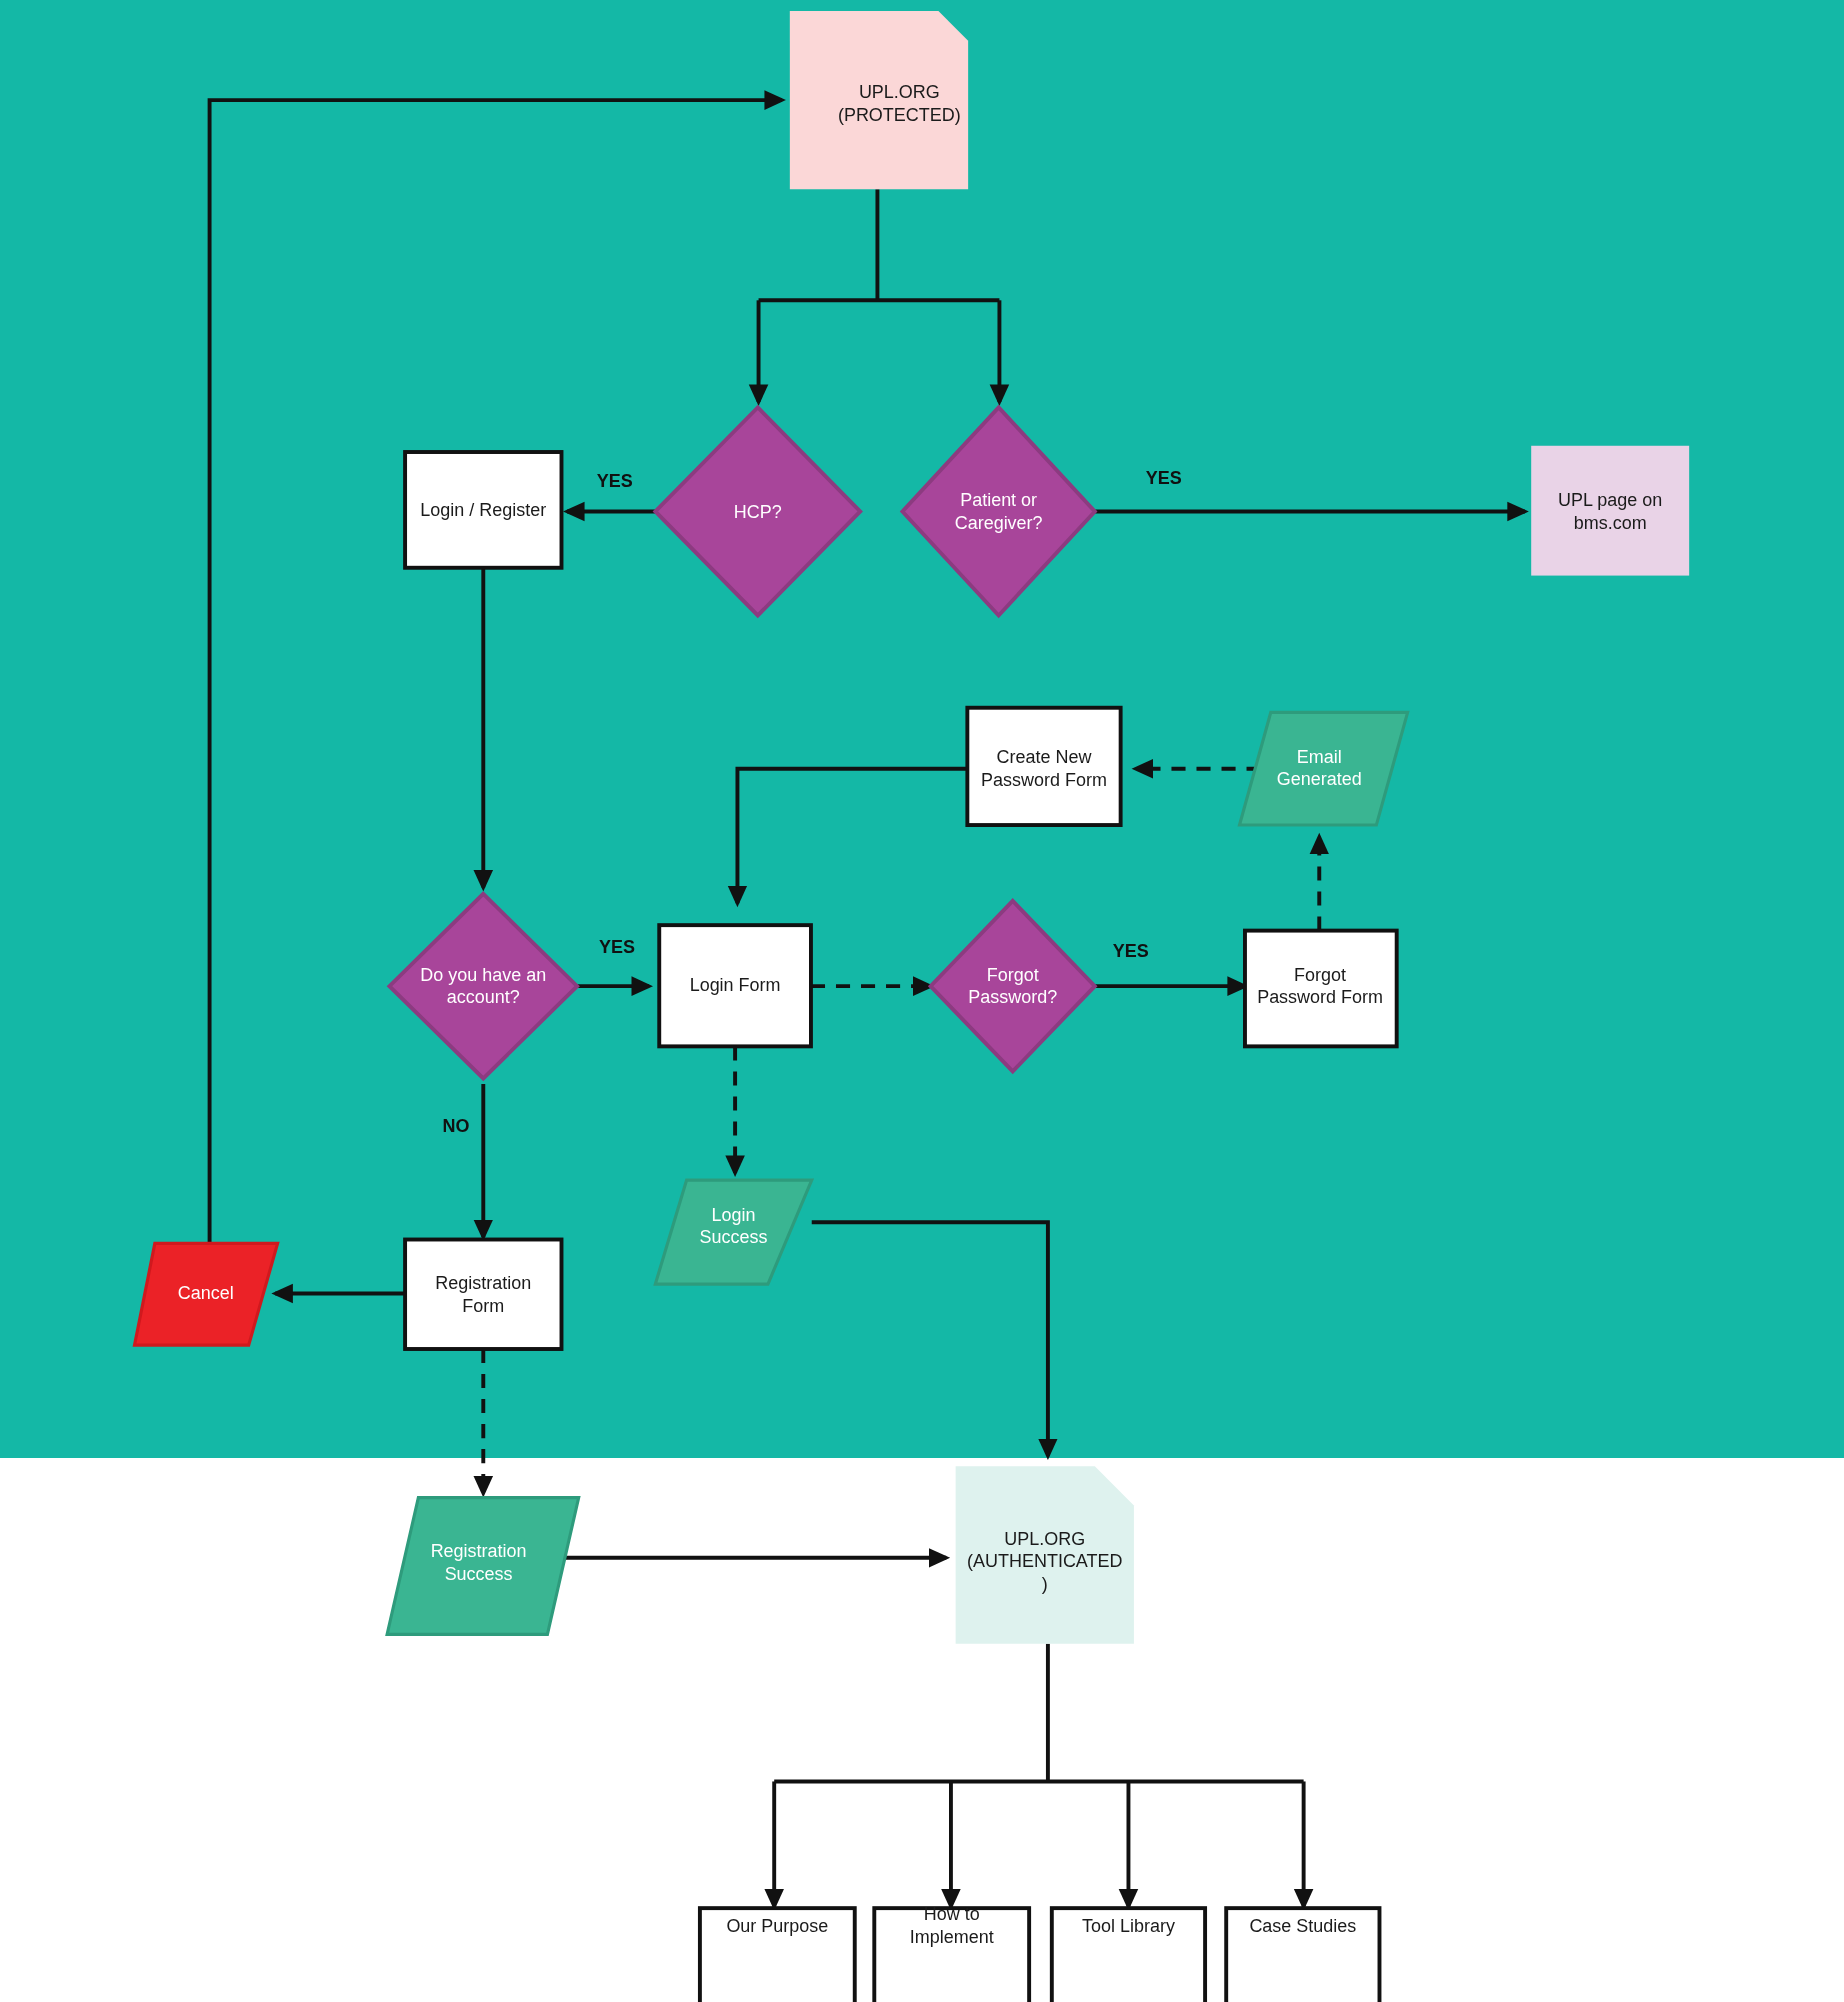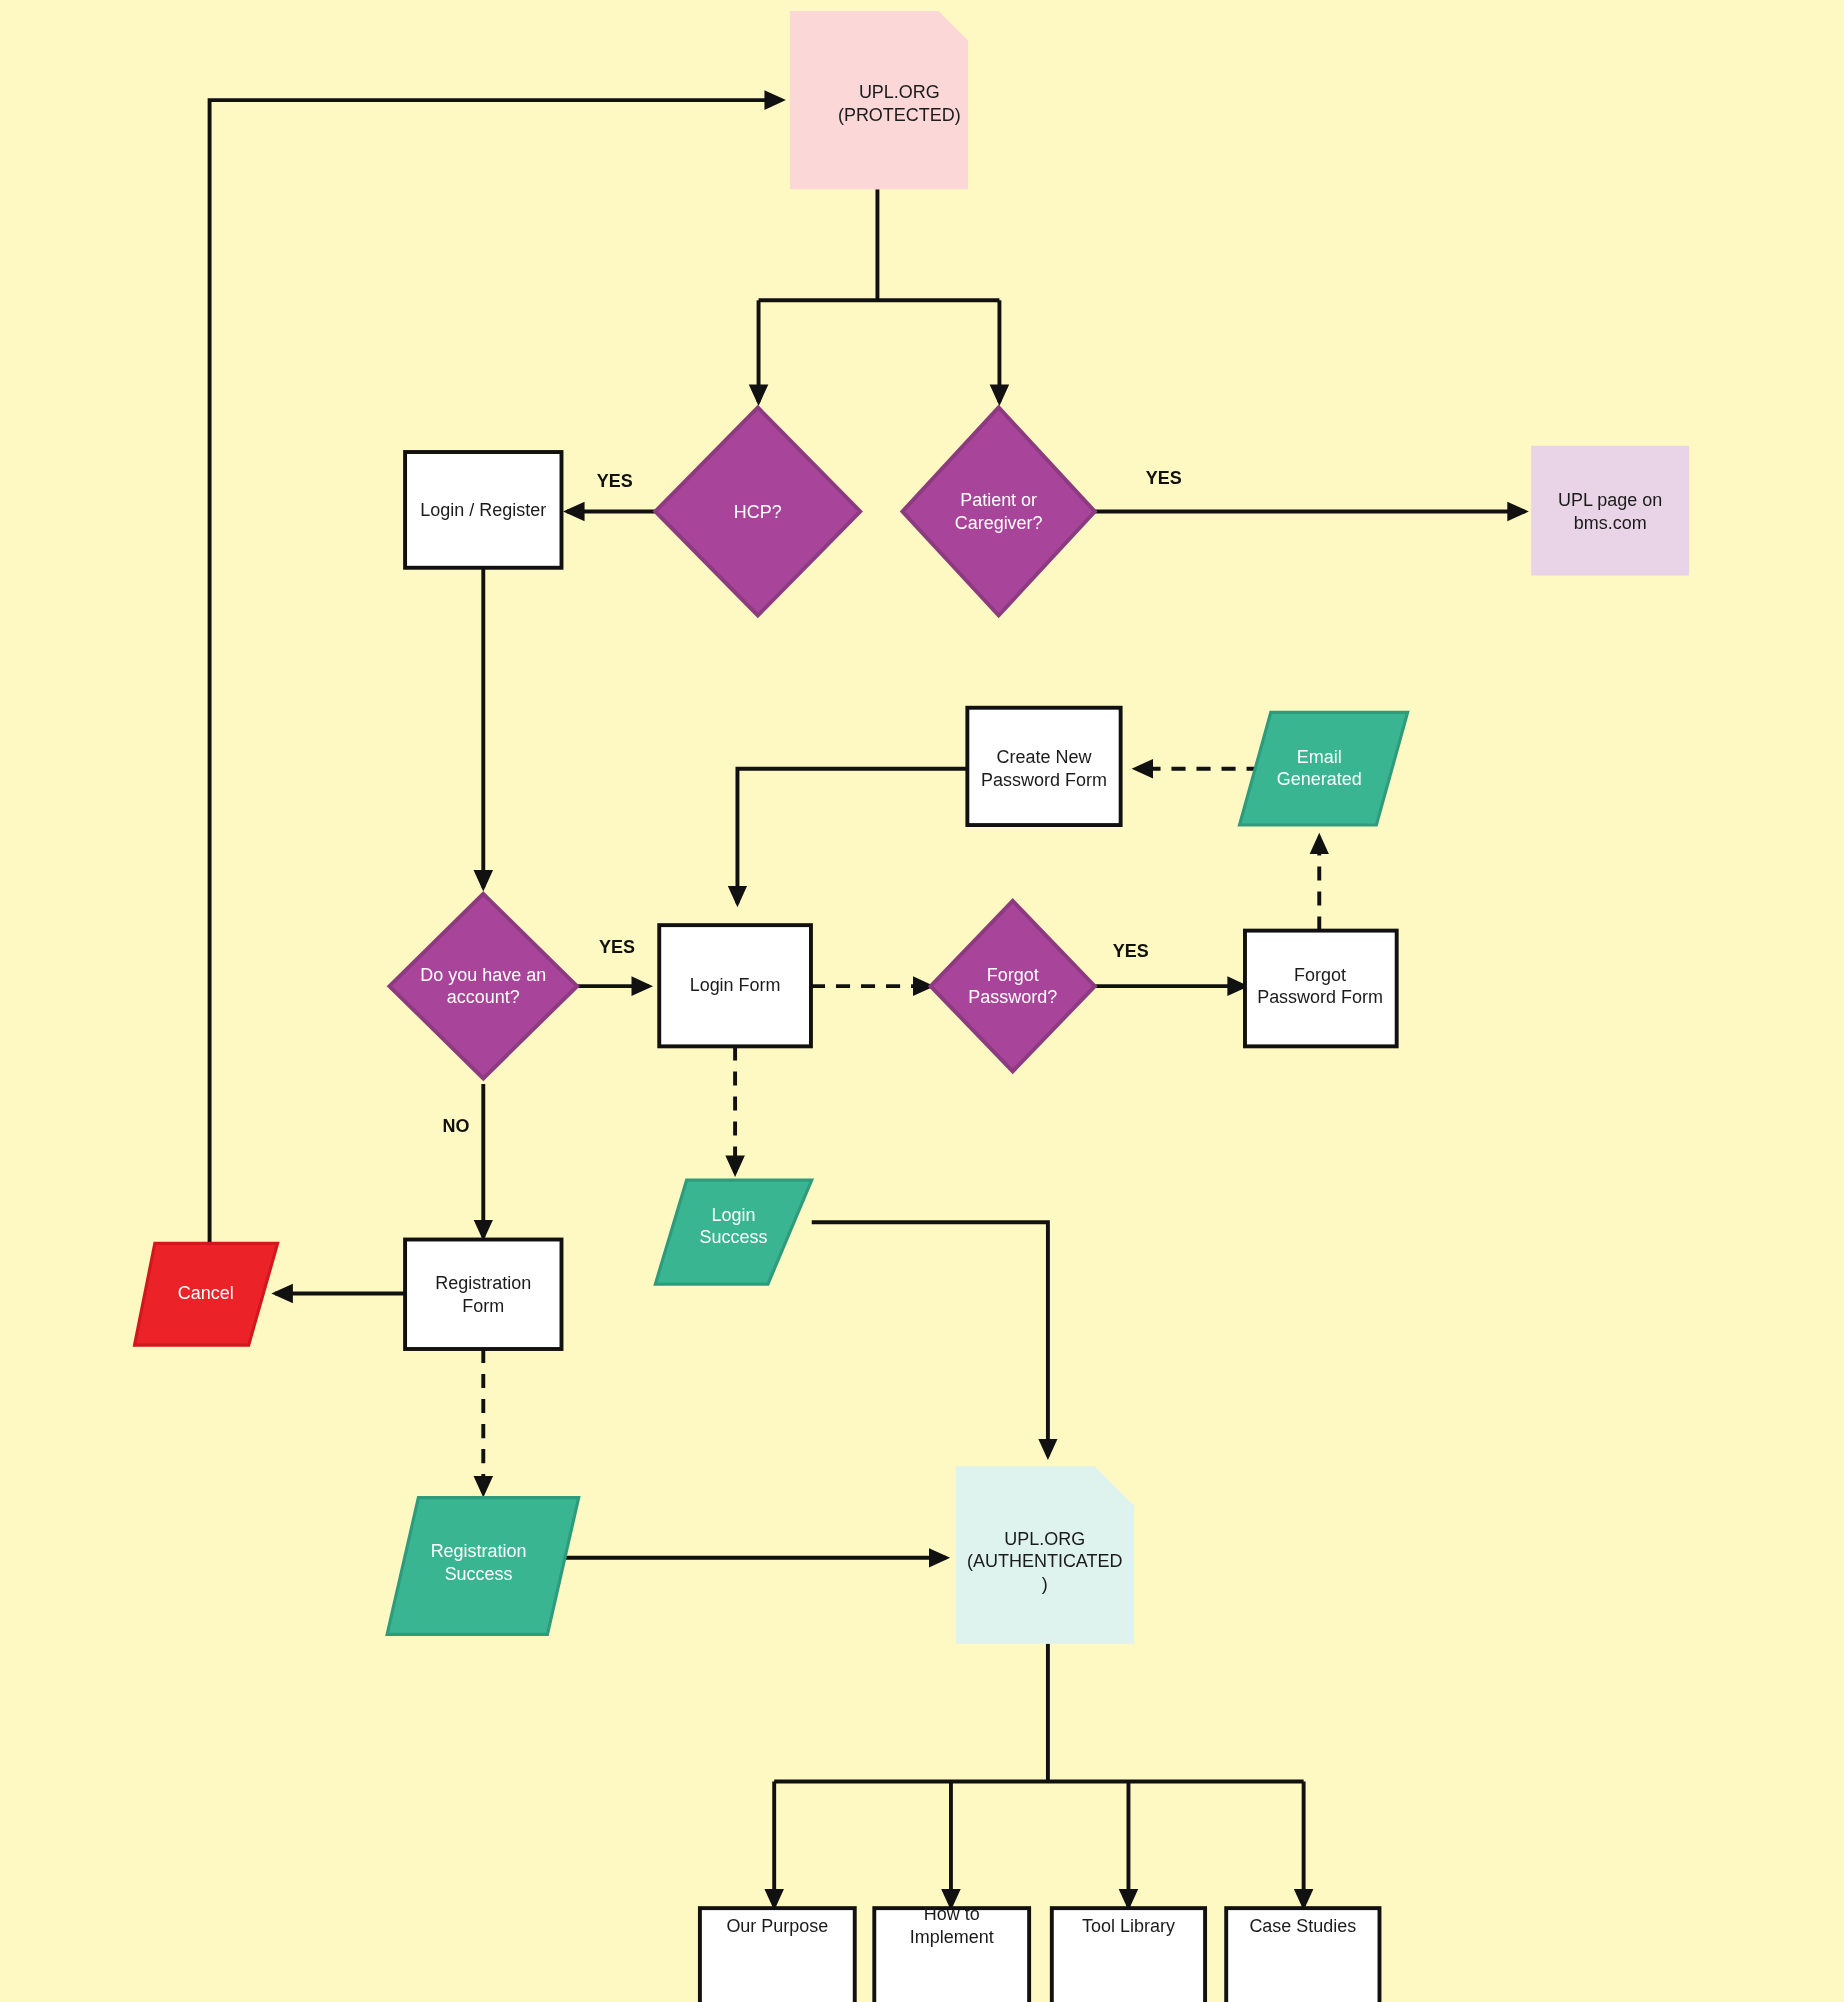--- a/index.html
+++ b/index.html
@@ -9,22 +9,22 @@
   }
   body {
     width: 1844px;
     height: 2002px;
     font-family: "Liberation Sans", sans-serif;
     overflow: hidden;
   }
   #canvas {
     position: relative;
     width: 1844px;
-    height: 2002px;
-    background: #fef9c3;
+    height: 1458px;
+    background: #14b8a6;
   }
   svg#diagram {
     position: absolute;
     top: 0;
     left: 0;
     width: 1844px;
     height: 2002px;
     display: block;
   }
   .node-label {

